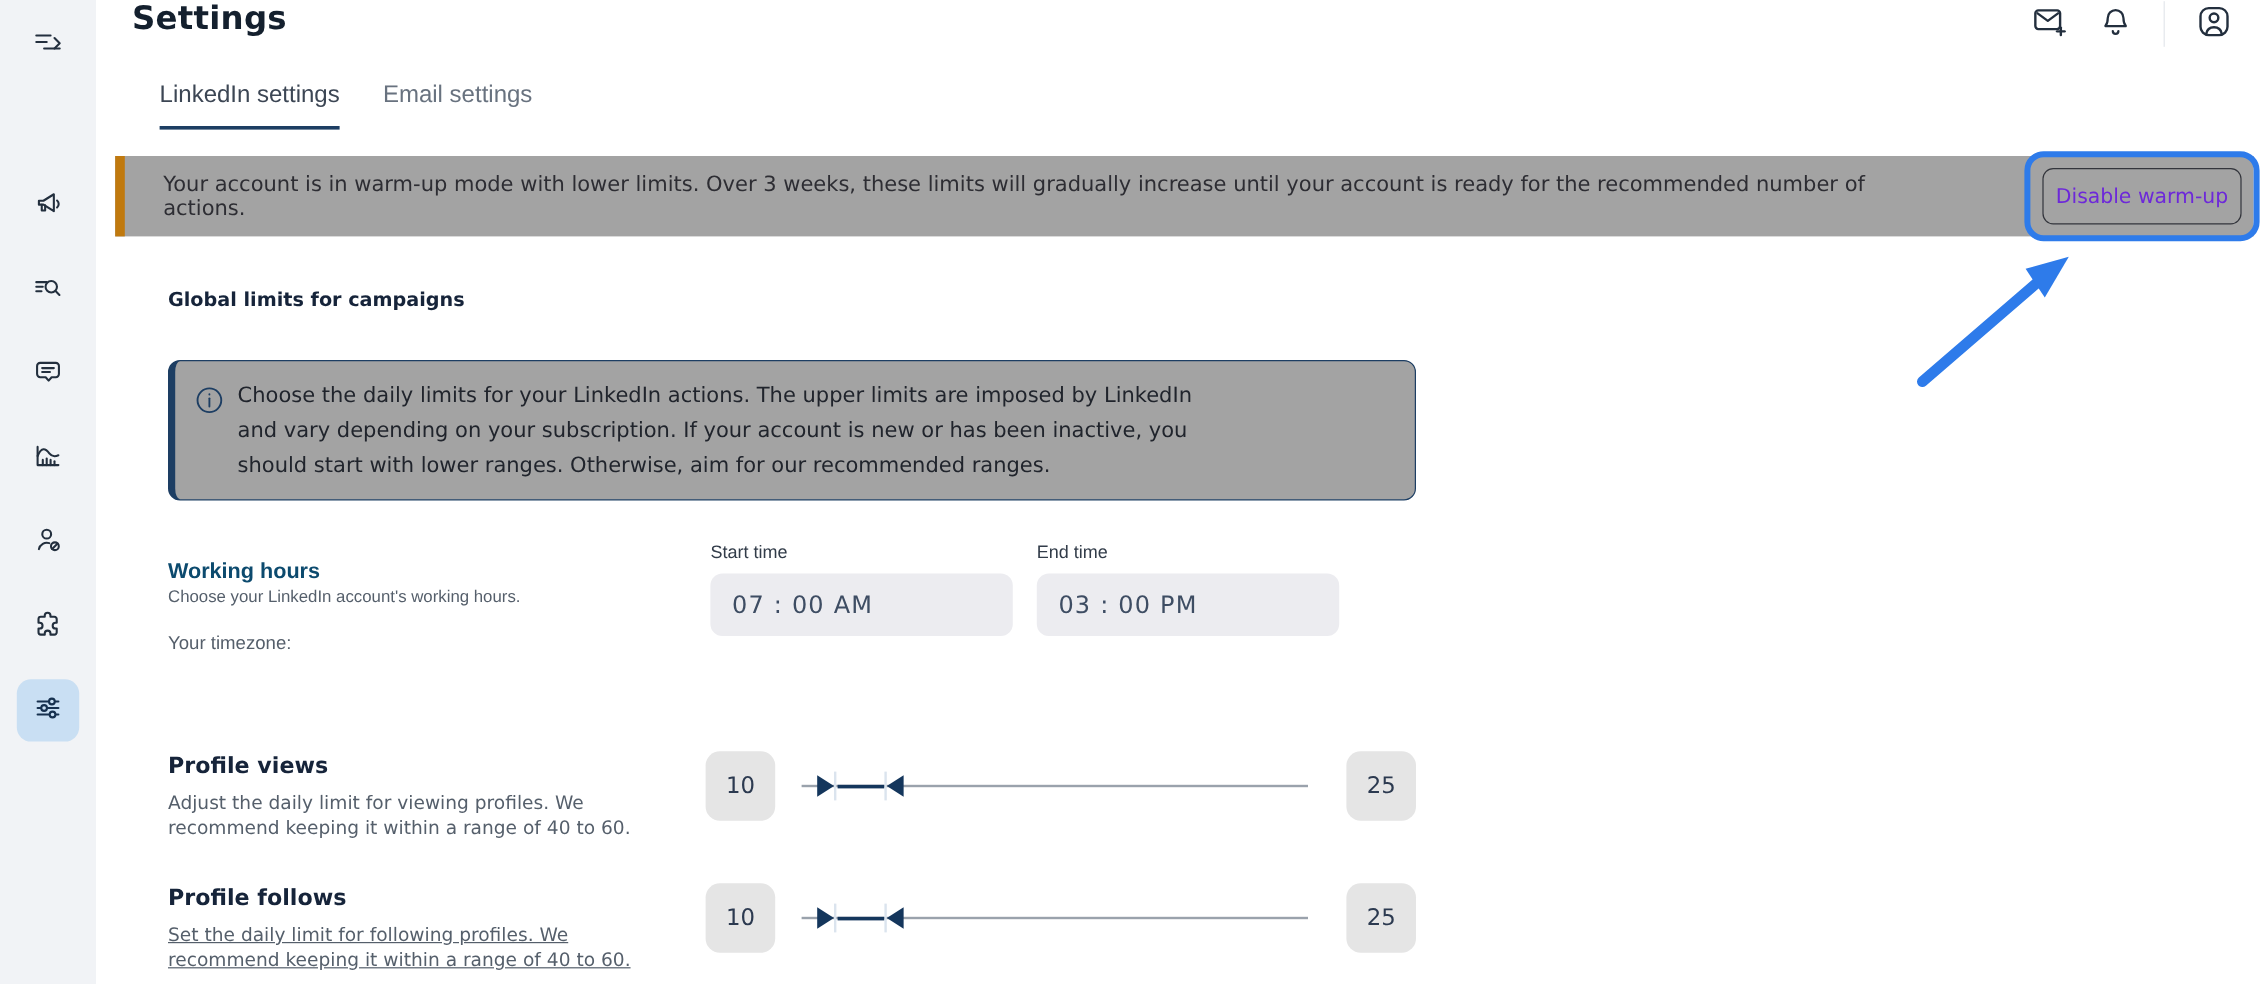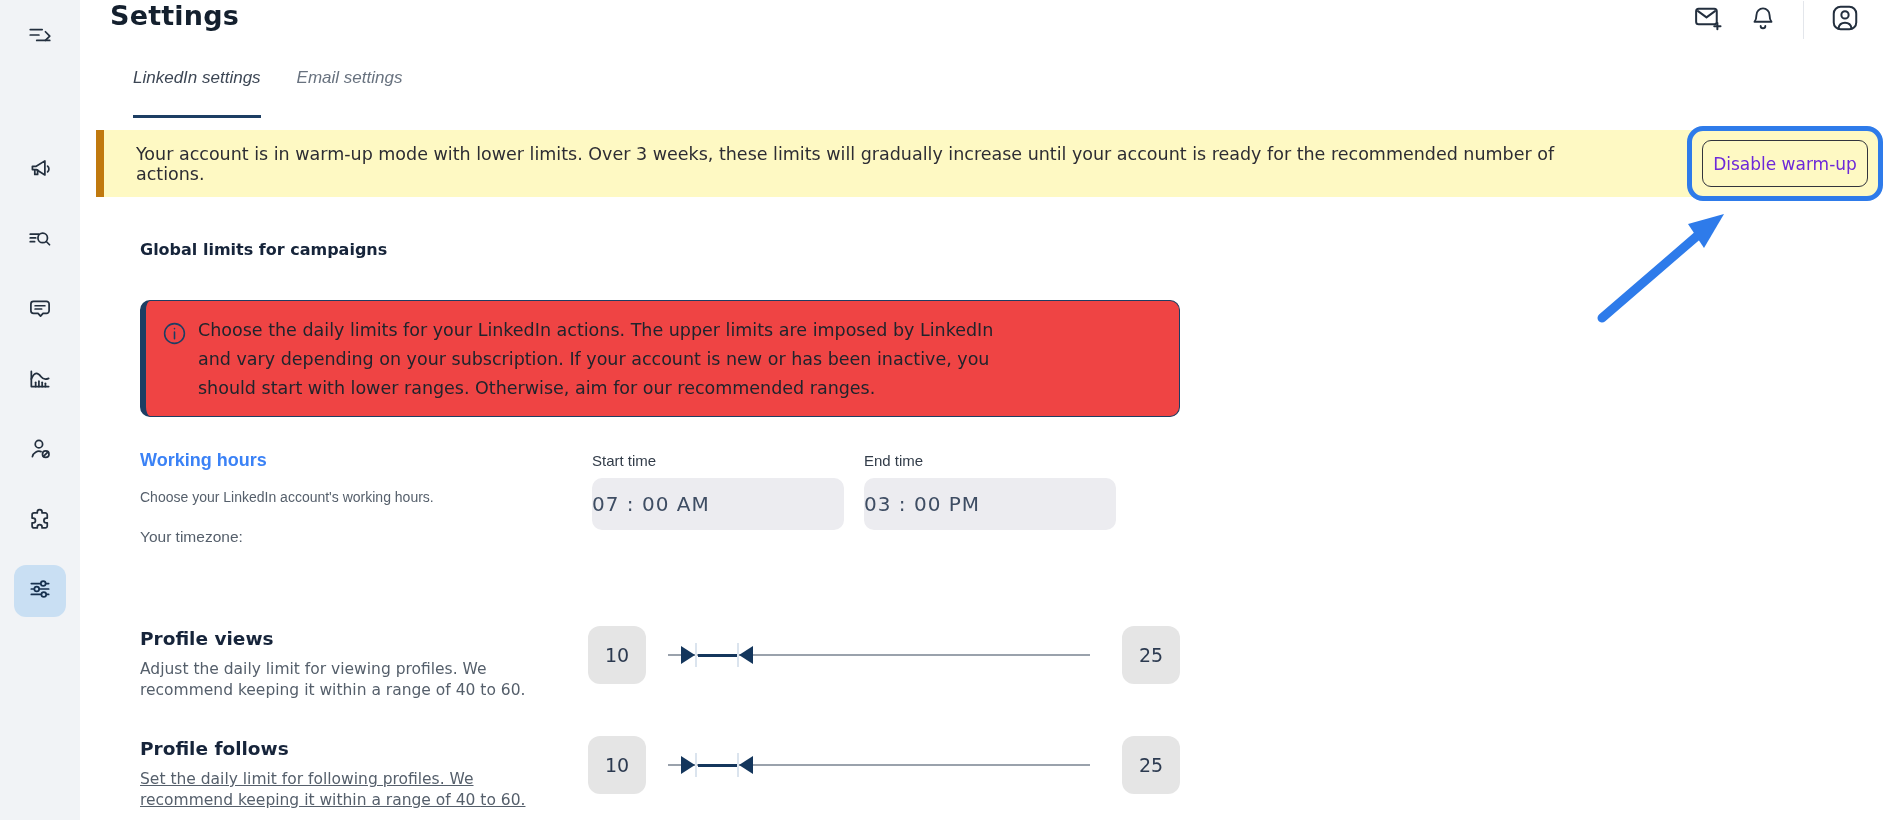--- a/index.html
+++ b/index.html
@@ -37,27 +37,27 @@
   }
   .header-icons {
     position:absolute; right:28px; top:2px; height:36px;
     display:flex; align-items:center; gap:26px;
   }
   .header-icons svg { stroke:#232f3e; fill:none; stroke-width:1.6; stroke-linecap:round; stroke-linejoin:round; cursor:pointer; }
   .v-divider { width:1px; height:38px; background:#e3e6eb; }
 
   
   .tabs { position:absolute; left:133px; top:68px; display:flex; gap:36px; }
-  .tab { font-size:17px; color:#68727f; padding-bottom:27px; cursor:pointer;font-style:italic; }
+  .tab { font-size:20px; color:#68727f; padding-bottom:14px; cursor:pointer; }
   .tab.active { color:#3c4654; border-bottom:3px solid #1d3e63; }
 
   
   .banner {
     position:absolute; left:96px; top:130px; width:1782px; height:67px;
-    background:#fef9c3; border-left:8px solid #c0790e;
+    background:#a3a3a3; border-left:8px solid #c0790e;
     display:flex; align-items:center;
   }
   .banner-text { margin-left:32px; font-size:17.5px; color:#2d2d33; max-width:1430px; }
   .warmup-btn {
     position:absolute; left:1702px; top:140px; width:166px; height:47px;
     background:transparent; border:1.6px solid #33353c; border-radius:9px;
     font-size:17px; color:#6d28d9; cursor:pointer;
   }
   .annotation-highlight {
     position:absolute; left:1687px; top:126px; width:196px; height:75px;
@@ -65,36 +65,36 @@
   }
   .annotation-arrow { position:absolute; left:1592px; top:206px; pointer-events:none; }
 
   
   .section-title {
     position:absolute; left:140px; top:240px;
     font-size:16px; font-weight:700; color:#16243a;
   }
   .info-box {
     position:absolute; left:140px; top:300px; width:1040px; height:117px;
-    background:#ef4444; border:1.6px solid #1d3e63; border-left:6px solid #1d3e63;
+    background:#a3a3a3; border:1.6px solid #1d3e63; border-left:6px solid #1d3e63;
     border-radius:10px; display:flex; padding:15px 20px 0 16px;
   }
   .info-icon { flex:0 0 36px; padding-top:5px; }
   .info-text { font-size:17.5px; line-height:29px; color:#20242c; max-width:800px; }
 
   
-  .wh-title { position:absolute; left:140px; top:450px; font-size:18px; font-weight:700; color:#3b82f6; }
+  .wh-title { position:absolute; left:140px; top:466px; font-size:18px; font-weight:700; color:#0c4a6e; }
   .wh-desc  { position:absolute; left:140px; top:489px; font-size:14px; color:#555f6b; }
   .wh-tz    { position:absolute; left:140px; top:527px; font-size:15.5px; color:#555f6b; line-height:20px; max-width:350px; }
   .time-group-start { position:absolute; left:592px; top:452px; }
   .time-group-end   { position:absolute; left:864px; top:452px; }
   .time-label { font-size:15px; color:#323c49; margin-bottom:9px; }
   .time-field {
     width:252px; height:52px; background:#ececf0; border-radius:10px;
-    display:flex; align-items:center; 
+    display:flex; align-items:center; padding-left:18px;
     font-size:20px; color:#3e4d63; letter-spacing:1px; cursor:pointer;
   }
 
   
   .limit-title { position:absolute; left:140px; font-size:18.5px; font-weight:700; color:#16243a; }
   .limit-desc  { position:absolute; left:140px; font-size:15.5px; color:#555f6b; line-height:21px; max-width:400px; }
   .value-box {
     position:absolute; width:58px; height:58px; background:#e5e5e5; border-radius:12px;
     display:flex; align-items:center; justify-content:center;
     font-size:19px; color:#2c3a50; cursor:pointer;

